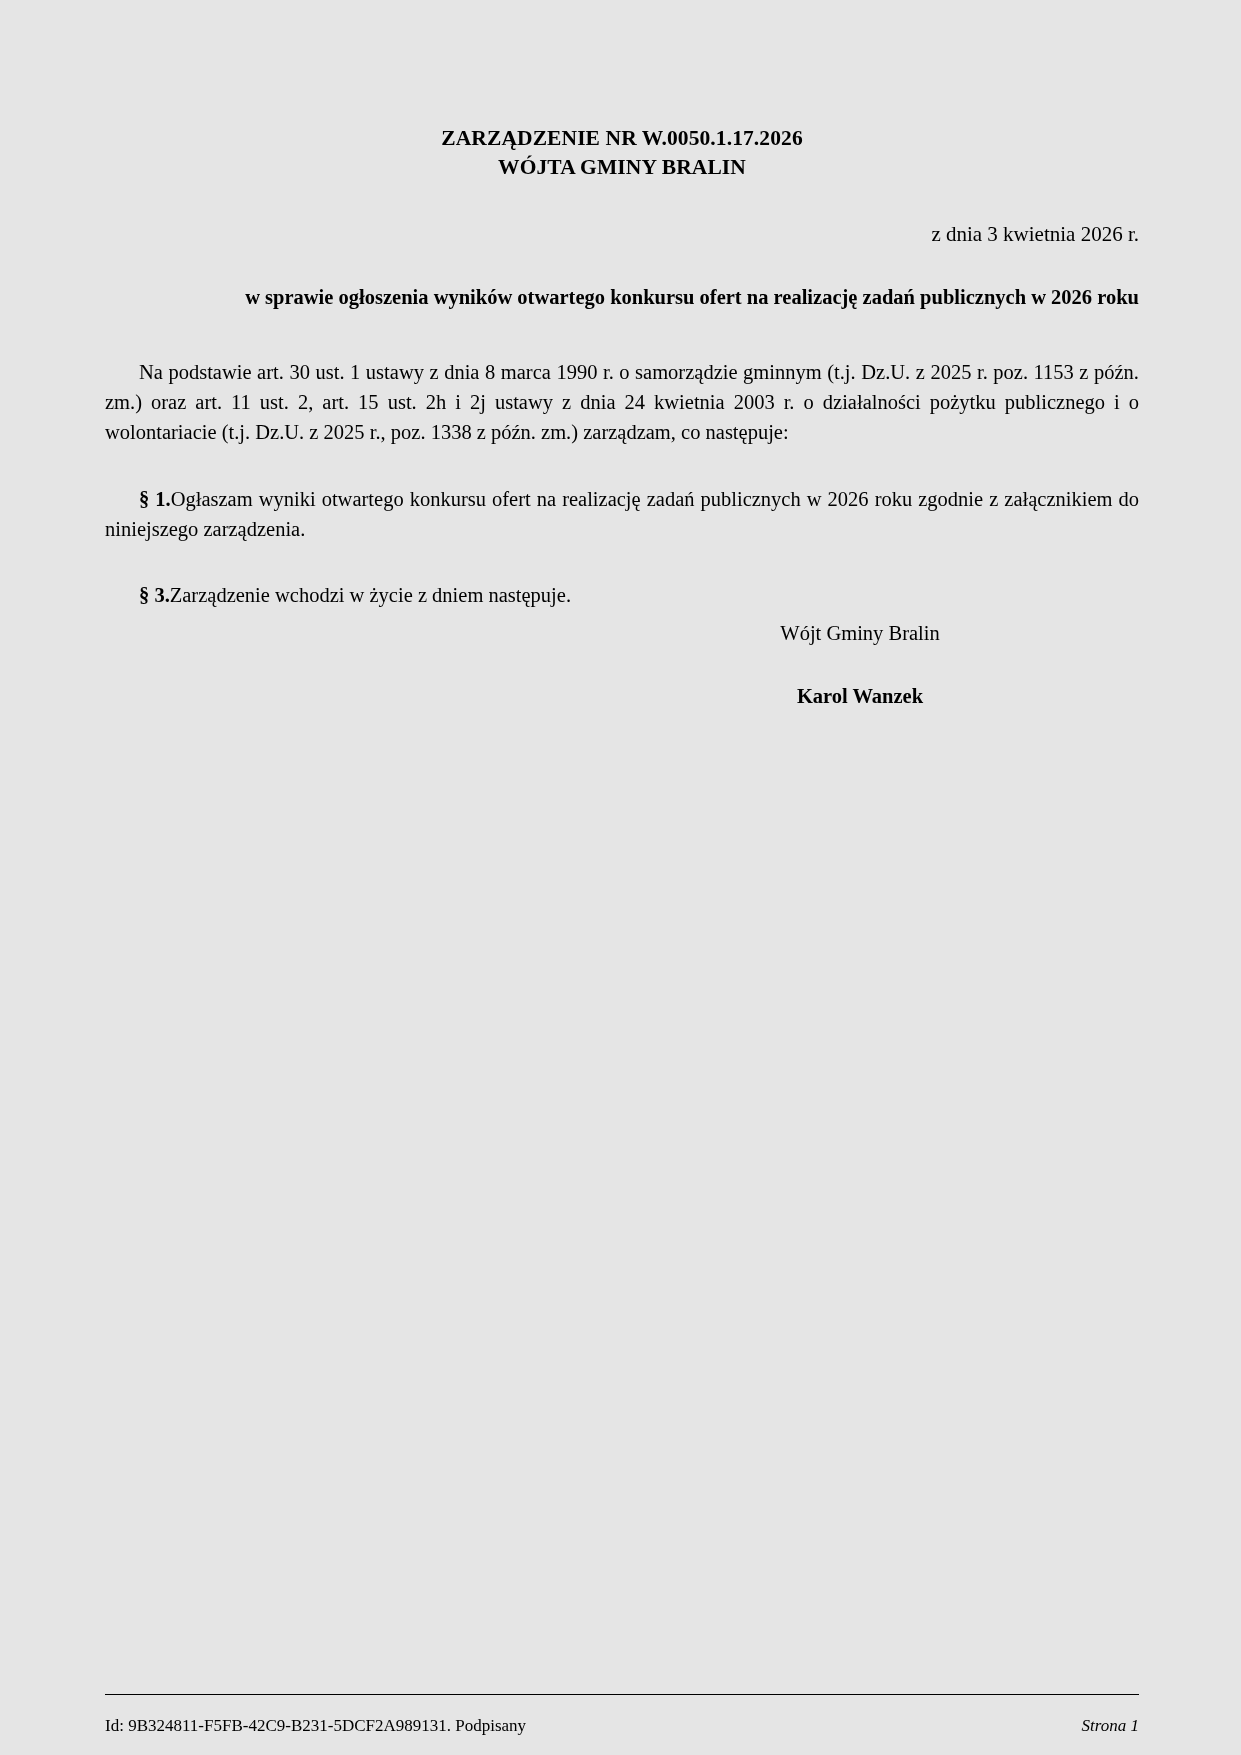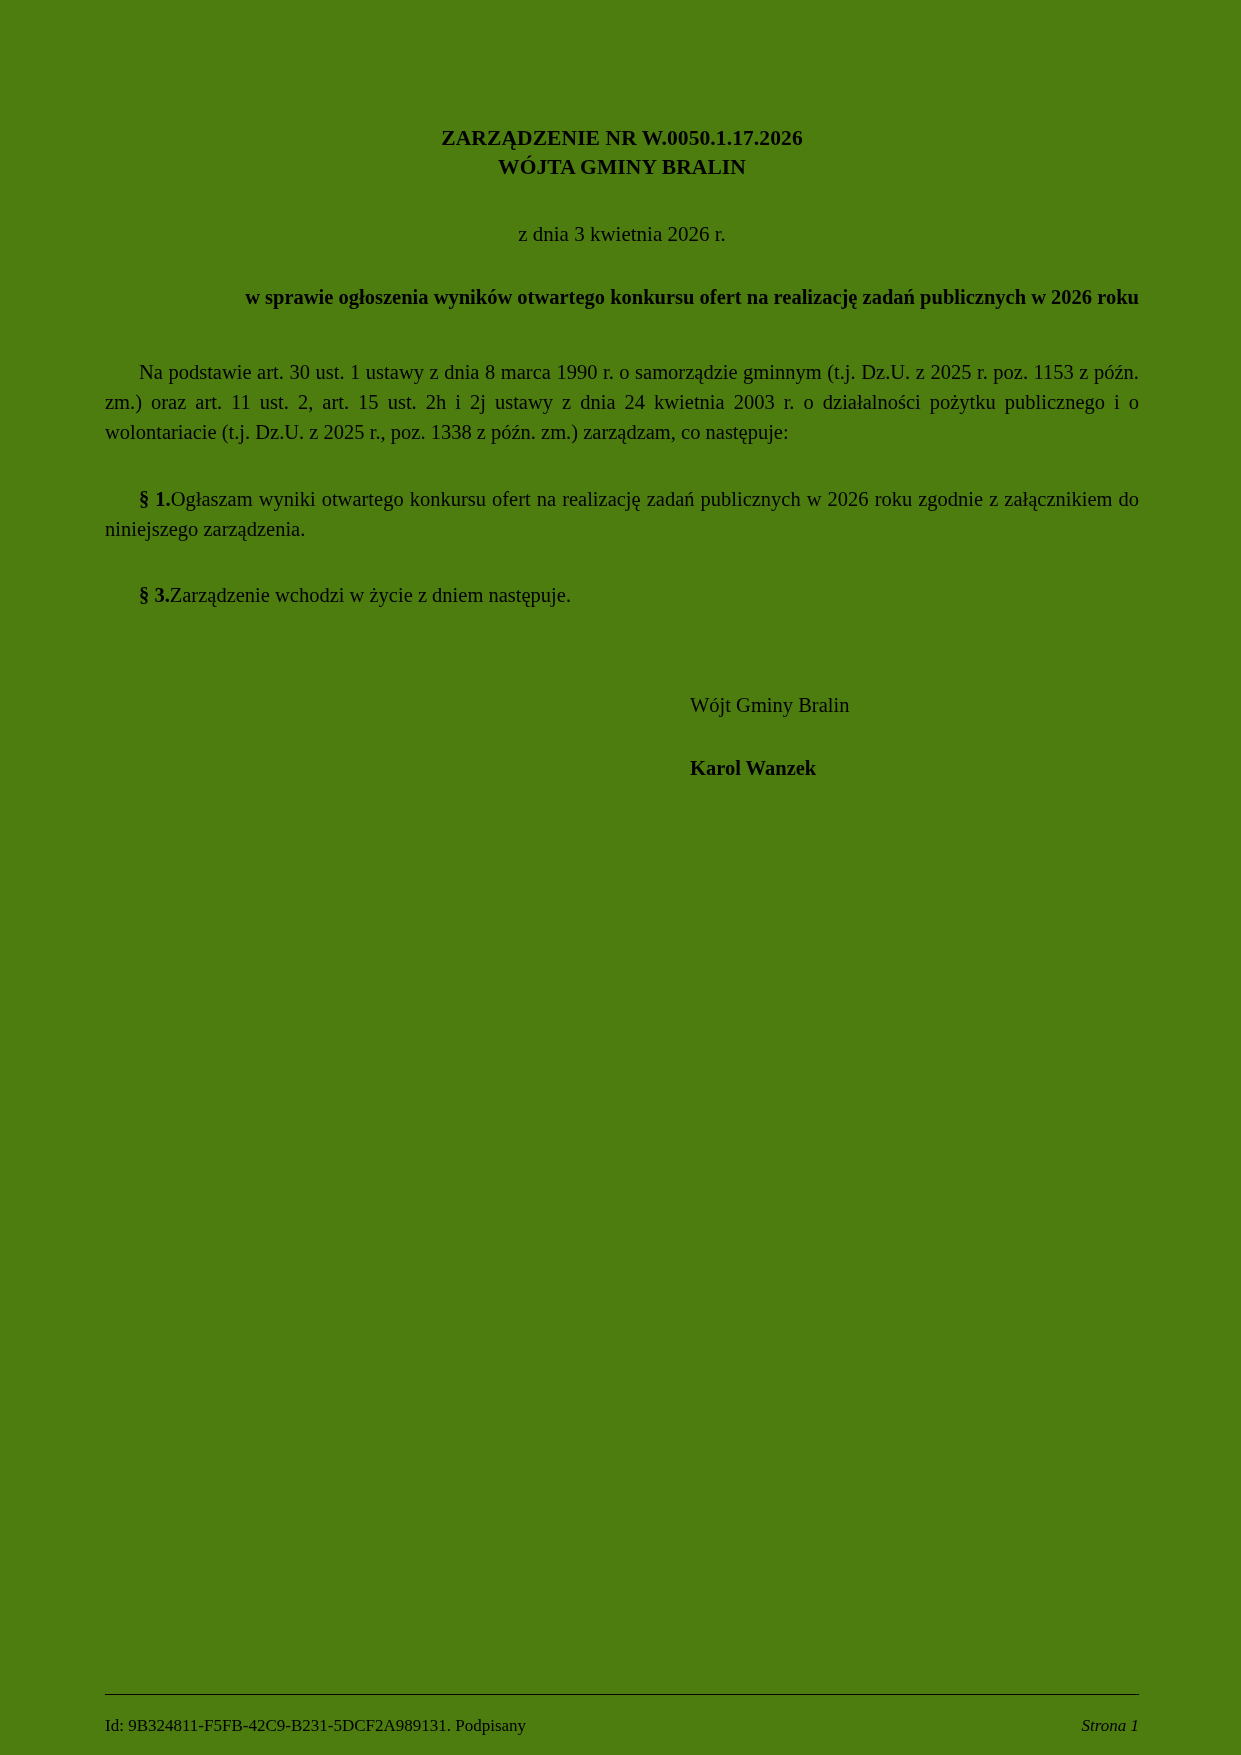--- a/index.html
+++ b/index.html
@@ -13,21 +13,21 @@
     font-family: "Liberation Serif", "DejaVu Serif", serif;
     color: #000000;
     -webkit-font-smoothing: antialiased;
   }
 
   .page {
     position: relative;
     width: 1241px;
     height: 1755px;
     margin: 0 auto;
-    background: #4d7c0f;
+    background: #e5e5e5;
     box-sizing: border-box;
     overflow: hidden;
   }
 
   
   .content {
     position: absolute;
     left: 105px;
     top: 0;
     width: 1034px;
@@ -42,21 +42,21 @@
     letter-spacing: 0.1px;
   }
 
   .title-line {
     display: block;
     white-space: nowrap;
   }
 
   .date-line {
     margin-top: 40px;
-    text-align: center;
+    text-align: right;
     font-size: 21px;
     line-height: 1.3;
   }
 
   .subject-line {
     margin-top: 36px;
     text-align: right;
     font-weight: bold;
     font-size: 20.5px;
     line-height: 1.3;
@@ -82,23 +82,23 @@
   }
 
   .sec-marker {
     font-weight: bold;
   }
 
   
   .signature {
     position: absolute;
     left: 690px;
-    top: 692px;
+    top: 620px;
     width: 340px;
-    text-align: left;
+    text-align: center;
   }
 
   .sign-role {
     font-size: 20.5px;
     line-height: 1.3;
   }
 
   .sign-name {
     margin-top: 36px;
     font-size: 20.5px;

